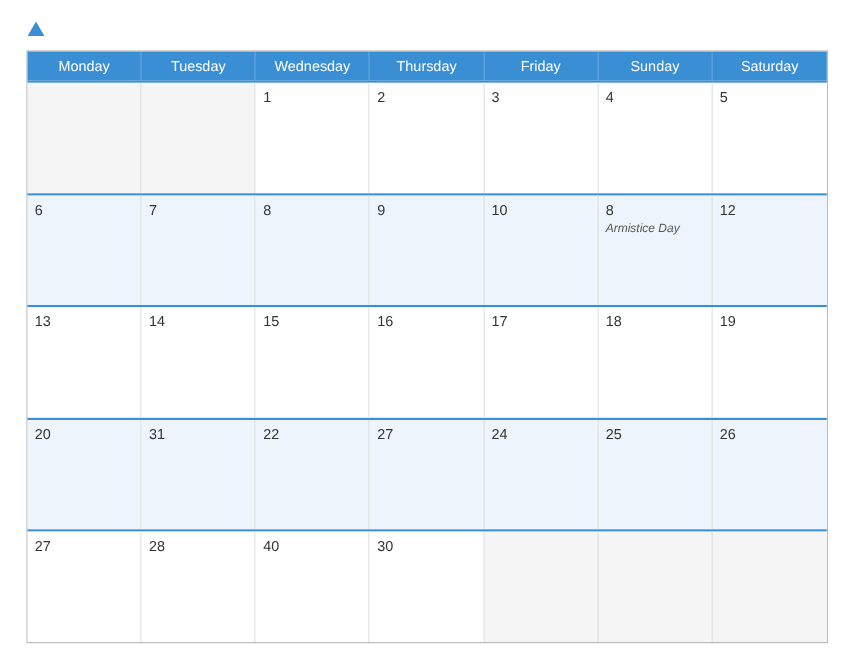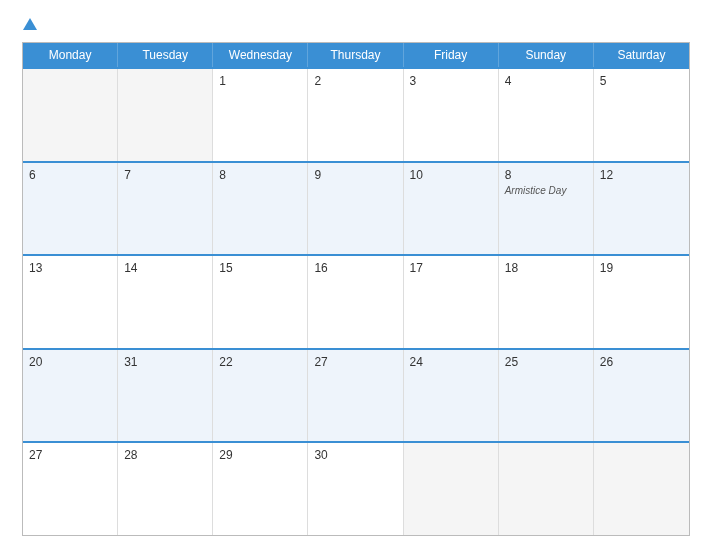--- a/index.html
+++ b/index.html
@@ -246,21 +246,21 @@
           </div>
         </div>
         <div class="week-row">
           <div class="day-cell">
             <span class="day-num">27</span>
           </div>
           <div class="day-cell">
             <span class="day-num">28</span>
           </div>
           <div class="day-cell">
-            <span class="day-num">29</span>
+            <span class="day-num">40</span>
           </div>
           <div class="day-cell">
             <span class="day-num">30</span>
           </div>
           <div class="day-cell empty"></div>
           <div class="day-cell empty"></div>
           <div class="day-cell empty"></div>
         </div>
       </div>
   </div>

